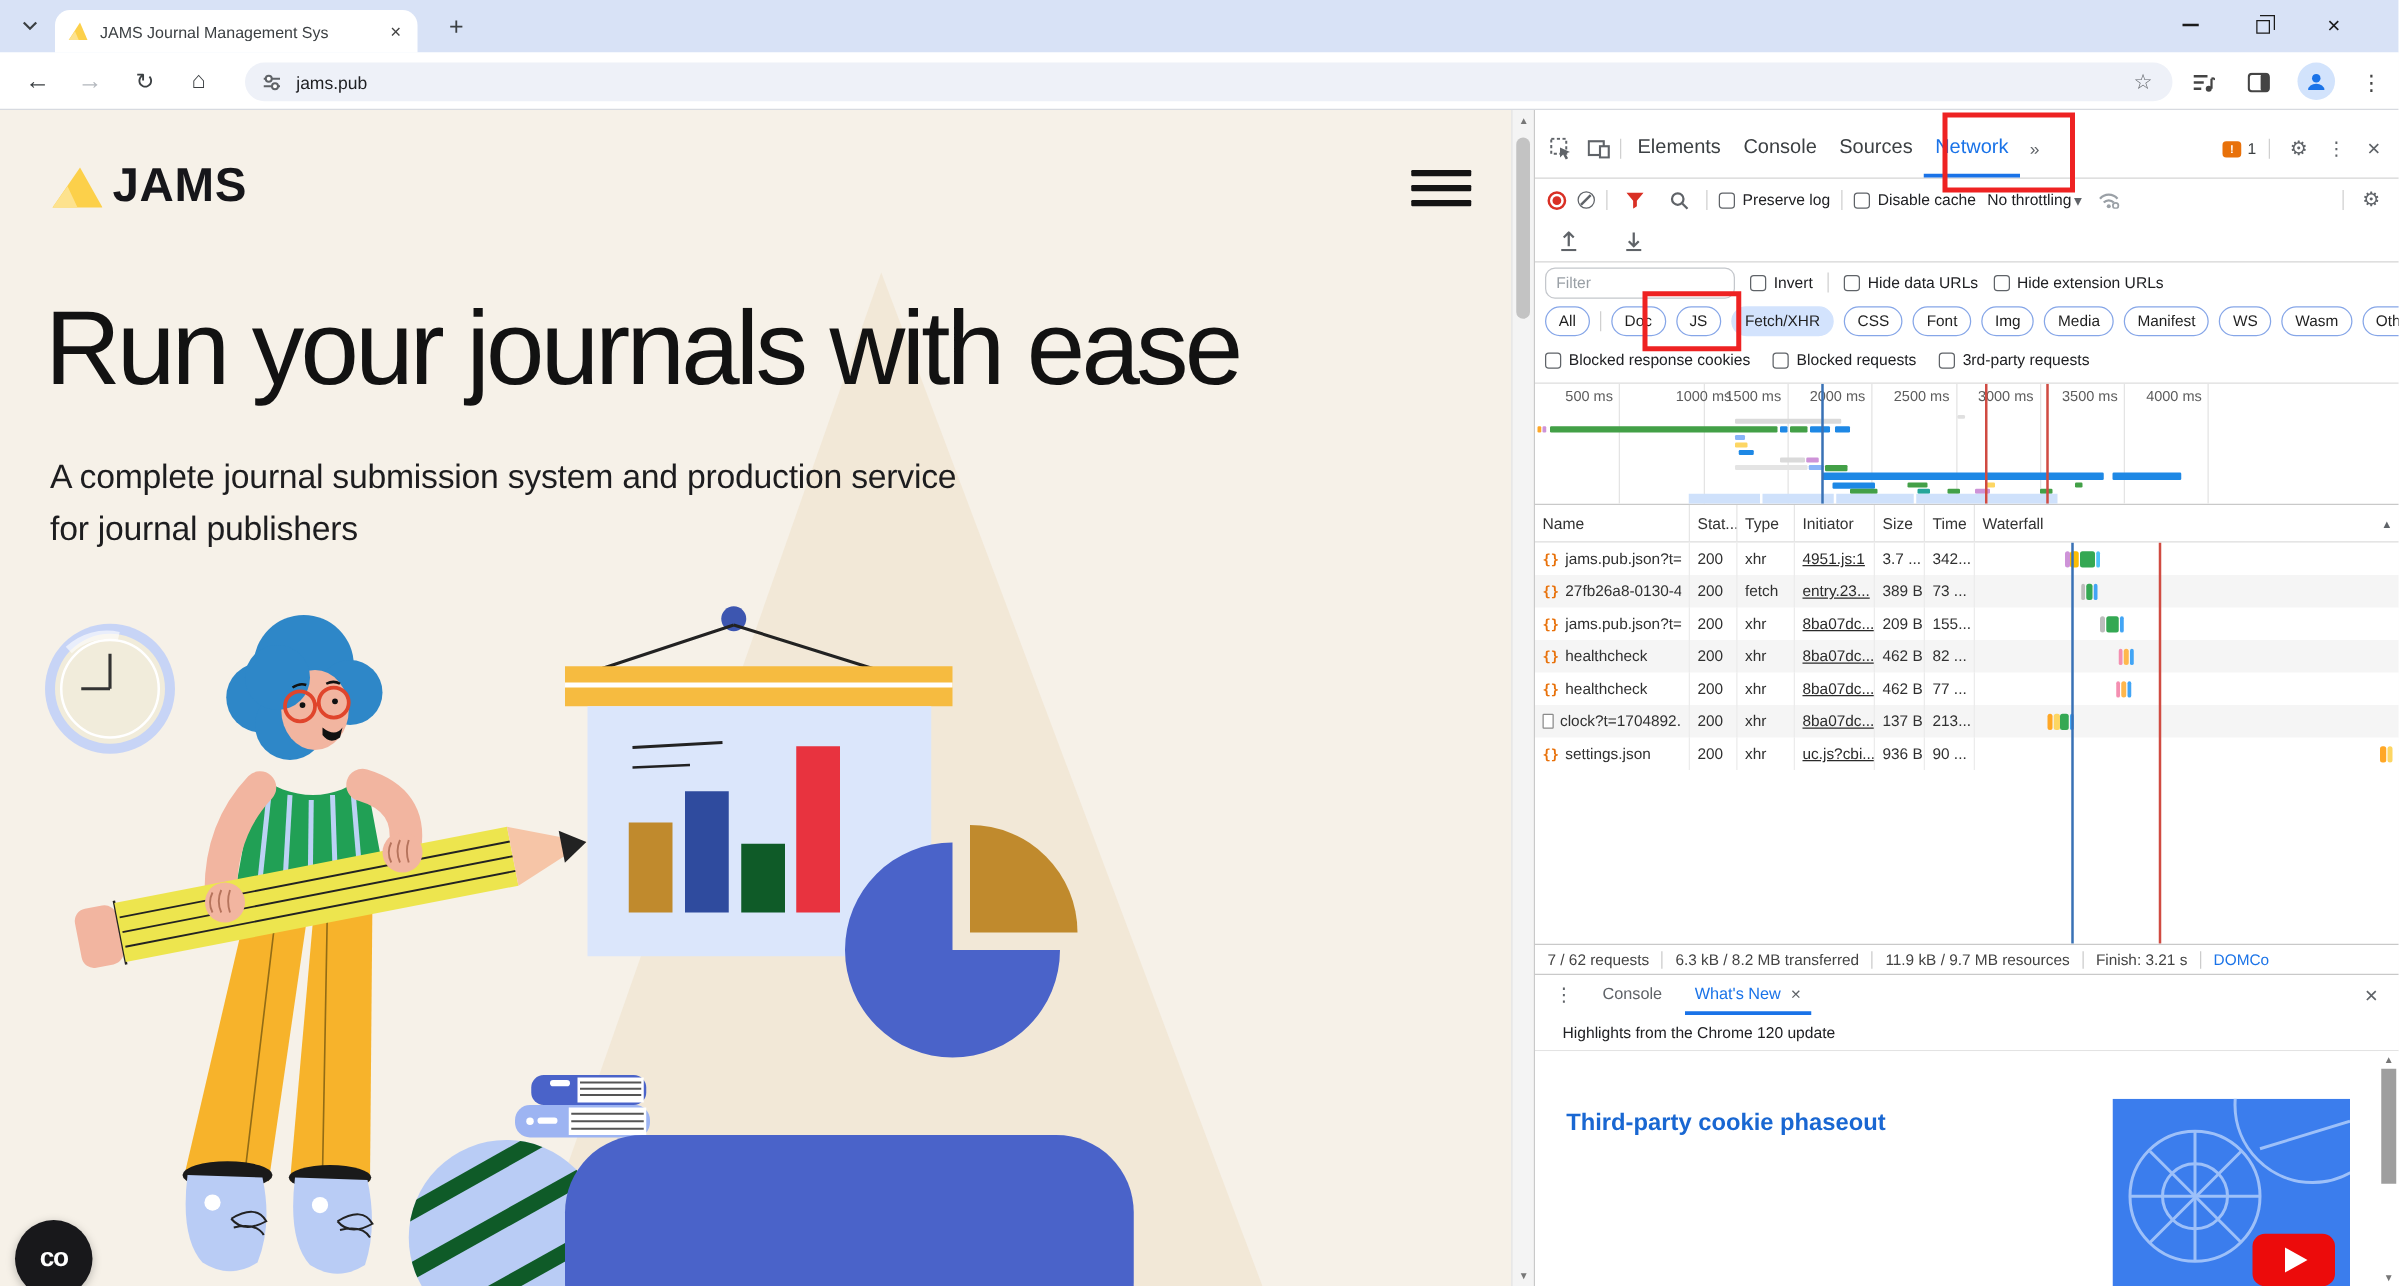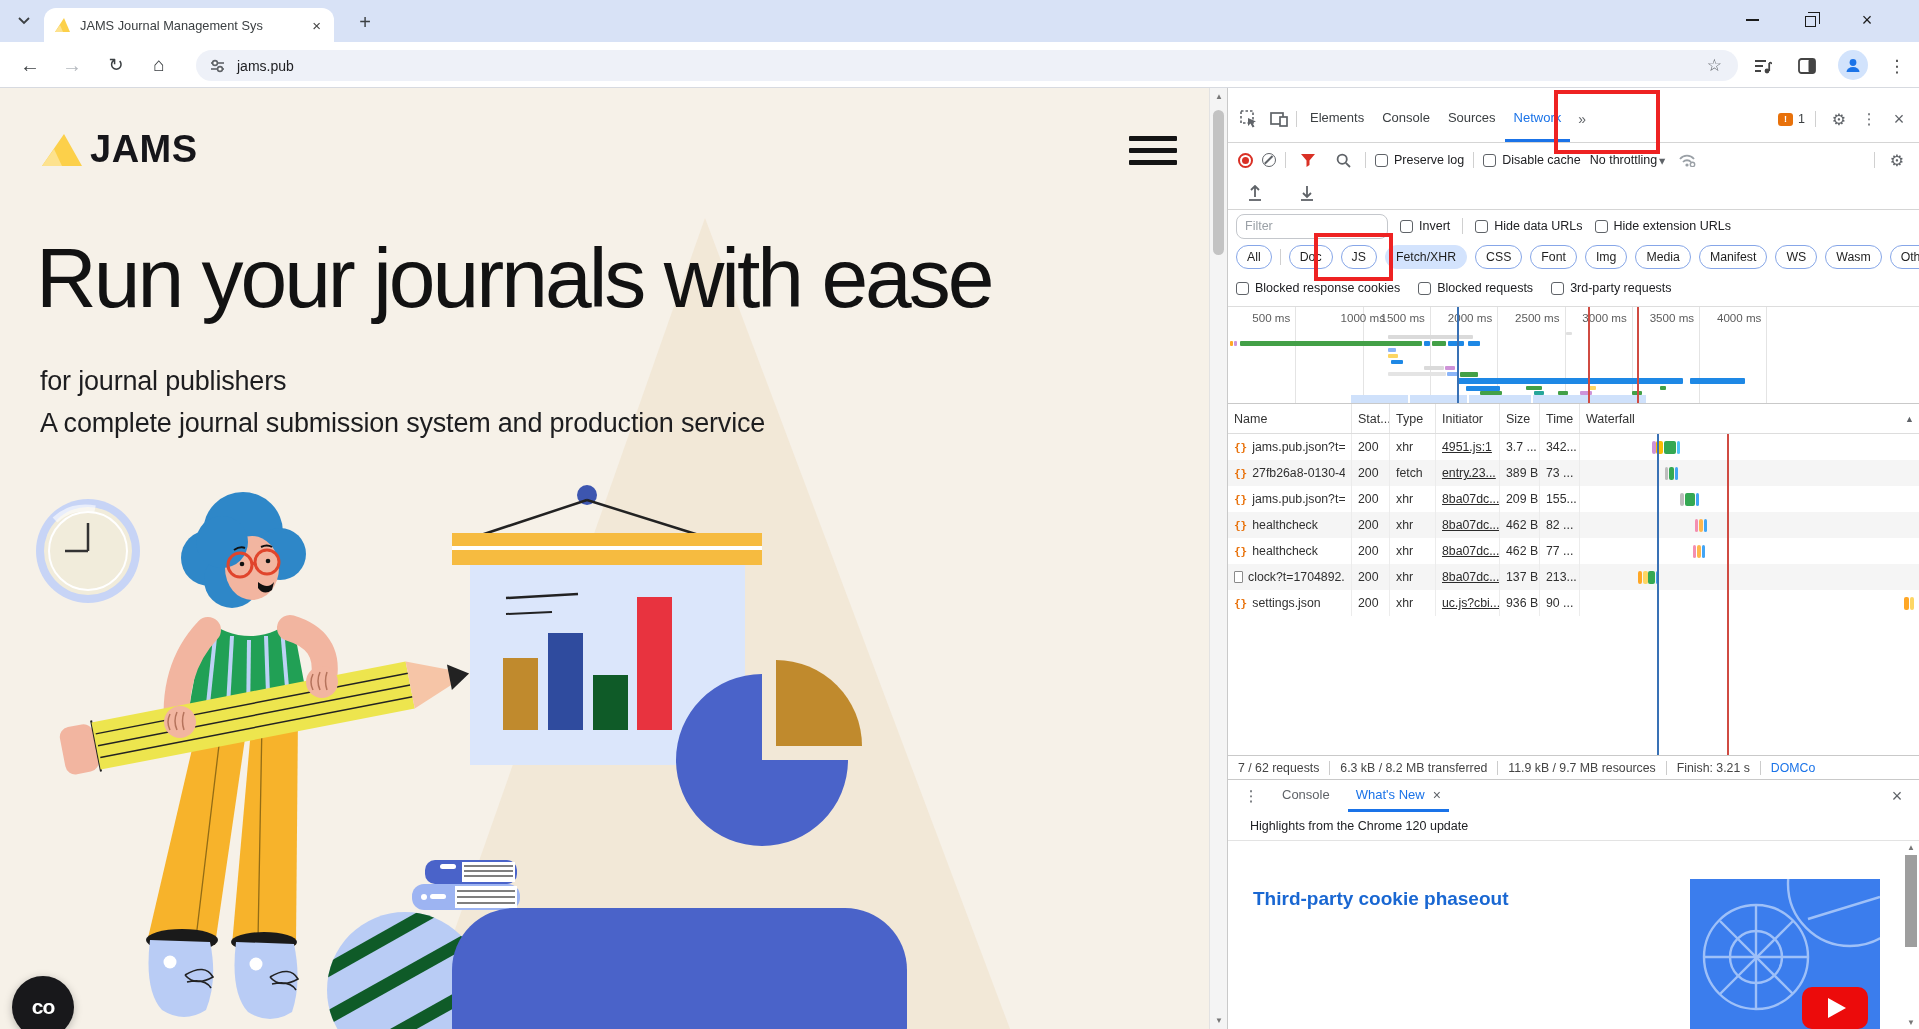--- a/index.html
+++ b/index.html
@@ -38,21 +38,21 @@
 #chat{position:absolute;left:12px;top:888px;width:62px;height:62px;border-radius:50%;background:#18181b;display:flex;align-items:center;justify-content:center;z-index:10;box-shadow:0 2px 8px rgba(0,0,0,.25)}
 #chat span{color:#fff;font-weight:bold;font-size:21px;letter-spacing:-1px}
 
 #pg-scroll{position:absolute;left:1209px;top:88px;width:18px;height:941px;background:#f4f4f4;border-left:1px solid #e2e2e2}
 .sarr{position:absolute;left:0;width:18px;text-align:center;font-size:8px;color:#777}
 #pg-thumb{position:absolute;left:3px;top:22px;width:11px;height:145px;background:#c3c3c3;border-radius:6px}
 
 #devtools{position:absolute;left:1227px;top:88px;width:692px;height:941px;background:#fff;border-left:1px solid #c9c9c9;font-size:12.5px;color:#333}
 .dtrow{position:absolute;left:0;width:692px;display:flex;align-items:center}
 #dt-tabrow{top:8px;height:47px;border-bottom:1px solid #d5d5d5;padding:0 8px;gap:4px}
-.dt-tab{padding:6px 9px;color:#3c4043;font-size:13px;border-bottom:3px solid transparent}
+.dt-tab{padding:6px 9px;color:#3c4043;font-size:16px;border-bottom:3px solid transparent}
 .dt-tab.sel{color:#1a73e8;border-bottom-color:#1a73e8}
 .more-tabs{color:#5f6368;font-size:14px;padding:0 4px}
 #issue-badge{display:flex;align-items:center;gap:5px;margin-left:auto}
 .issue-sq{width:15px;height:13px;background:#e8710a;border-radius:3px;color:#fff;font-size:9px;font-weight:bold;display:flex;align-items:center;justify-content:center}
 .dt-ic{width:26px;height:24px;display:flex;align-items:center;justify-content:center;color:#5f6368}
 .gear{font-size:16px;color:#5f6368}.kebab{font-size:15px;color:#5f6368;letter-spacing:0}
 .xclose{font-size:18px;color:#5f6368}
 .vsep{width:1px;height:16px;background:#d0d0d0;flex:none}
 #net-toolbar{top:56px;height:32px;padding:0 10px;gap:9px}
 .rec-outer{width:15px;height:15px;border:2px solid #d93025;border-radius:50%;display:flex;align-items:center;justify-content:center}
@@ -185,22 +185,22 @@
       </svg>
       <span id="logo-text">JAMS</span>
     </div>
     <div id="hamburger">
         <div></div>
         <div></div>
         <div></div>
       </div>
     <h1 id="hero-heading">Run your journals with ease</h1>
     <div id="hero-sub">
+      <div>A complete journal submission system and production service</div>
       <div>for journal publishers</div>
-      <div>A complete journal submission system and production service</div>
     </div>
 
     <svg id="illu" width="980" height="559" viewBox="0 0 980 559">
 
       <g>
         <circle cx="88" cy="81" r="52" fill="#c7d4f6"></circle>
         <circle cx="88" cy="81" r="44" fill="#f1ecdb"></circle>
         <circle cx="88" cy="81" r="39" fill="none" stroke="#fff" stroke-width="2"></circle>
         <line x1="88" y1="81" x2="88" y2="53" stroke="#333" stroke-width="2.5"></line>
         <line x1="88" y1="81" x2="65" y2="81" stroke="#333" stroke-width="2.5"></line>

